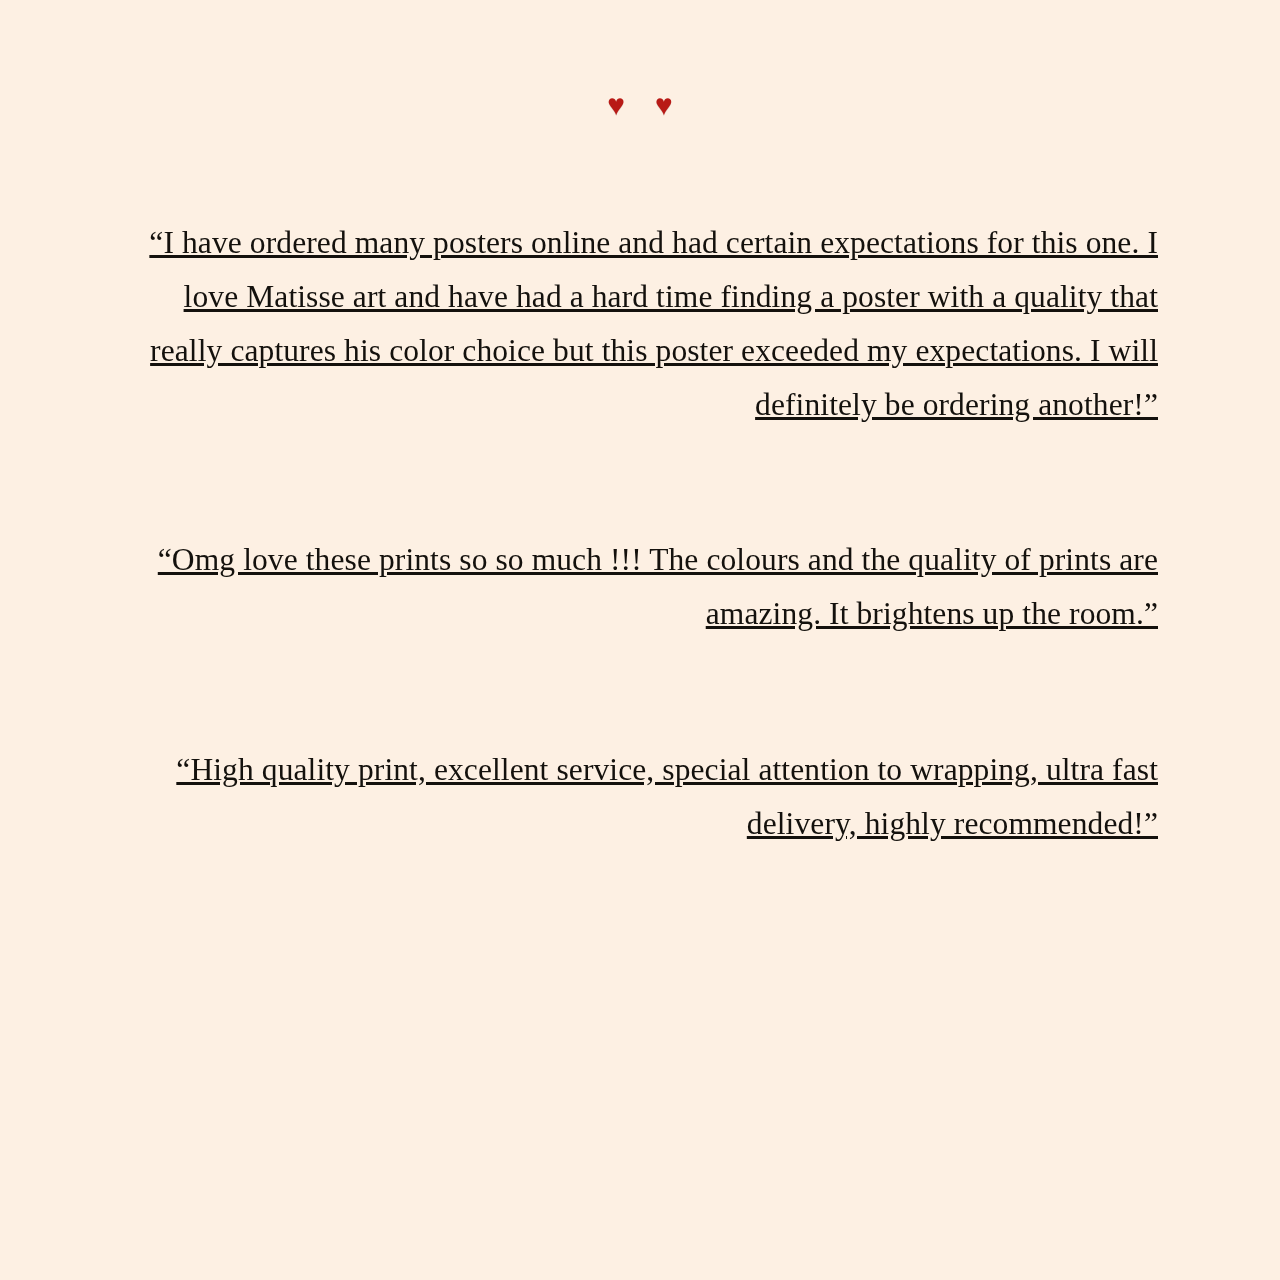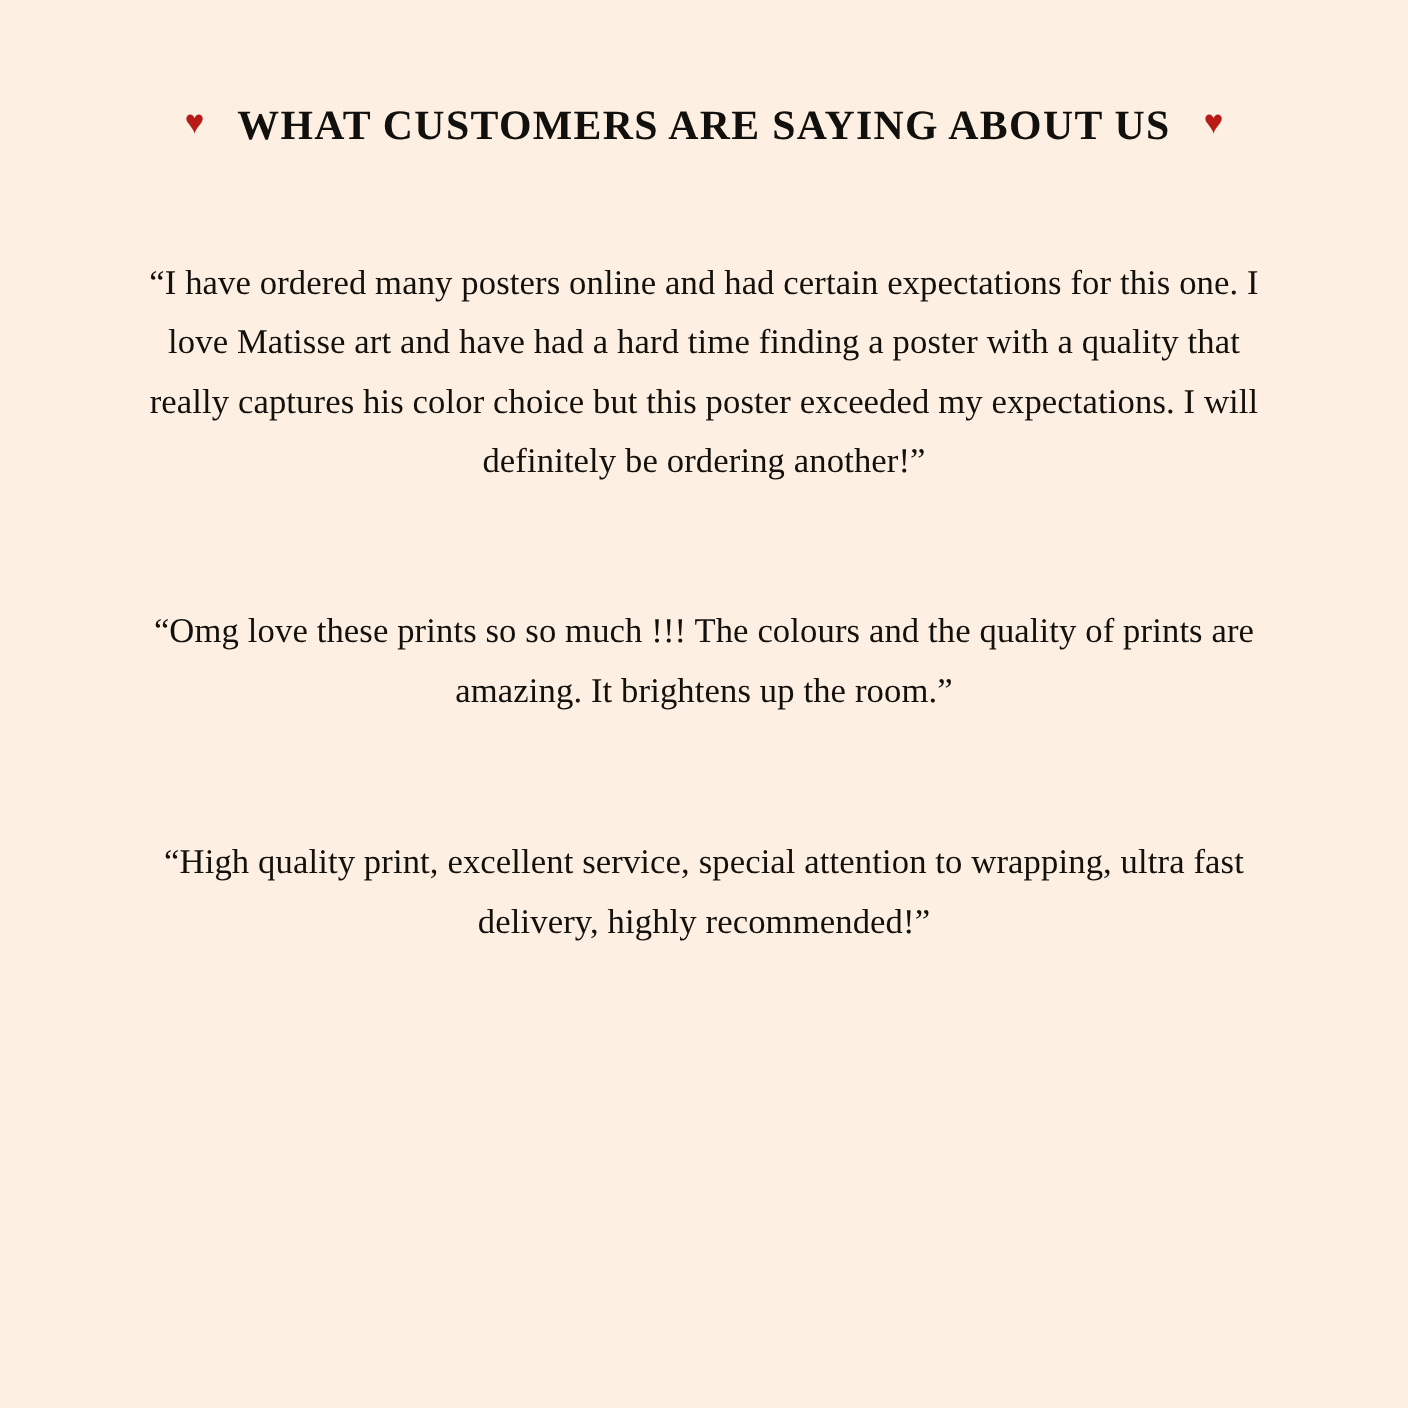--- a/index.html
+++ b/index.html
@@ -50,32 +50,32 @@
   .reviews {
     display: flex;
     flex-direction: column;
     gap: 38px;
     padding: 0 18px 0 18px;
   }
   .review {
     font-size: 31.5px;
     line-height: 1.72;
     color: #14110d;
-    text-align: center;
+    text-align: right;
     letter-spacing: 0.1px;
+    text-decoration: underline;
   }
 </style>
 </head>
 <body>
 
 <div class="page">
 
   <div class="heading-row">
     <span class="heart">♥</span>
-    <span class="heading-text">WHAT CUSTOMERS ARE SAYING ABOUT US</span>
     <span class="heart">♥</span>
   </div>
 
   <div class="reviews">
     <p class="review">“I have ordered many posters online and had certain expectations for this one. I love Matisse art and have had a hard time finding a poster with a quality that really captures his color choice but this poster exceeded my expectations. I will definitely be ordering another!”</p>
     <p class="review">“Omg love these prints so so much !!! The colours and the quality of prints are amazing. It brightens up the room.”</p>
     <p class="review">“High quality print, excellent service, special attention to wrapping, ultra fast delivery, highly recommended!”</p>
   </div>
 
 </div>

